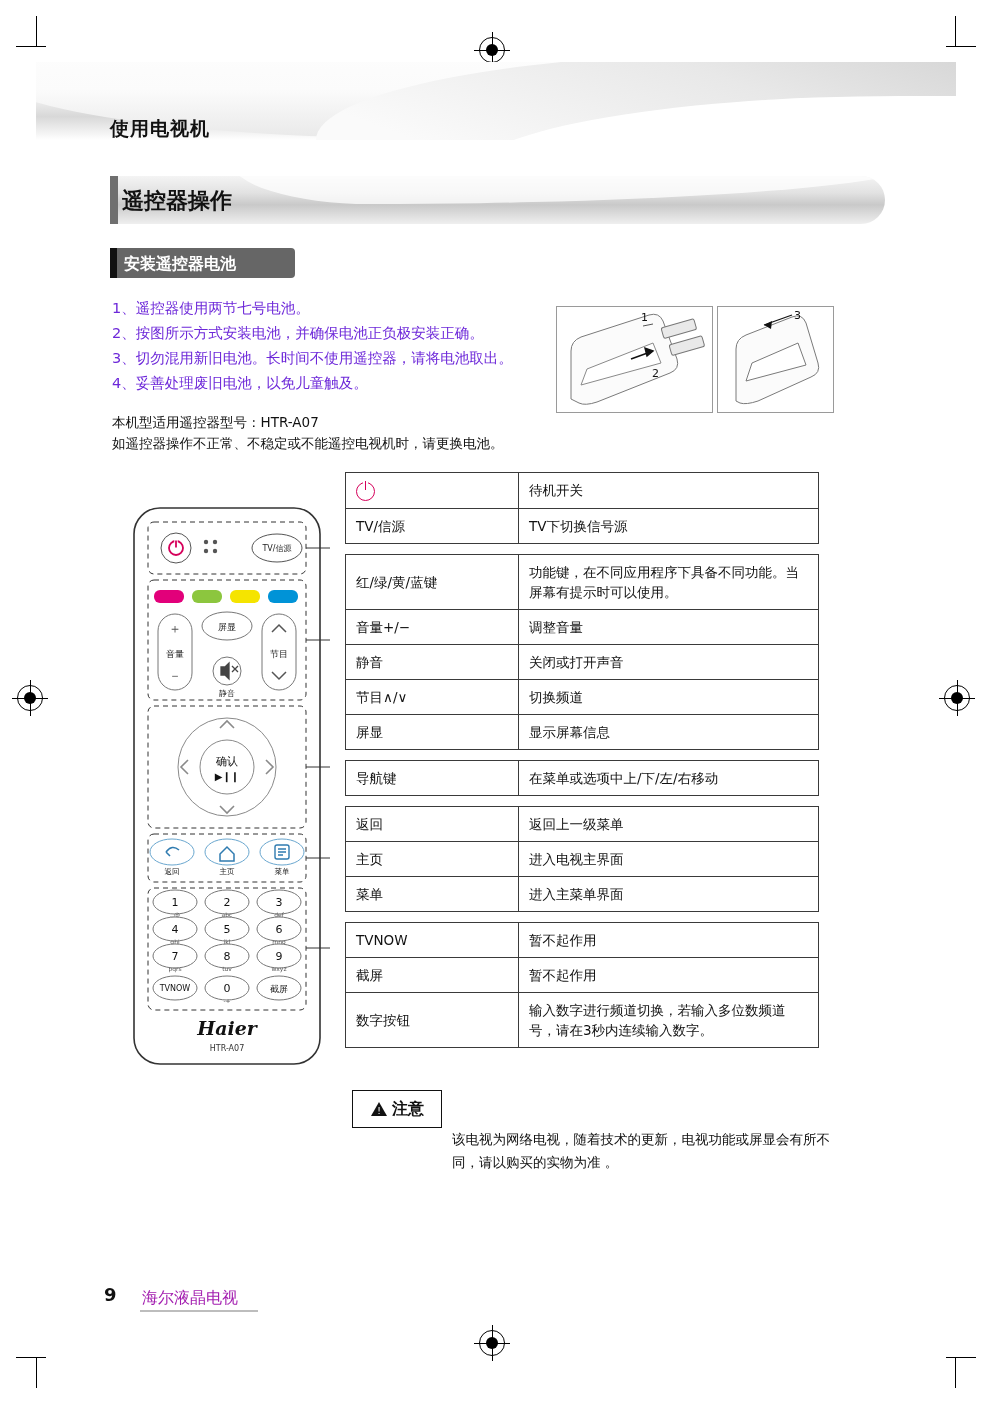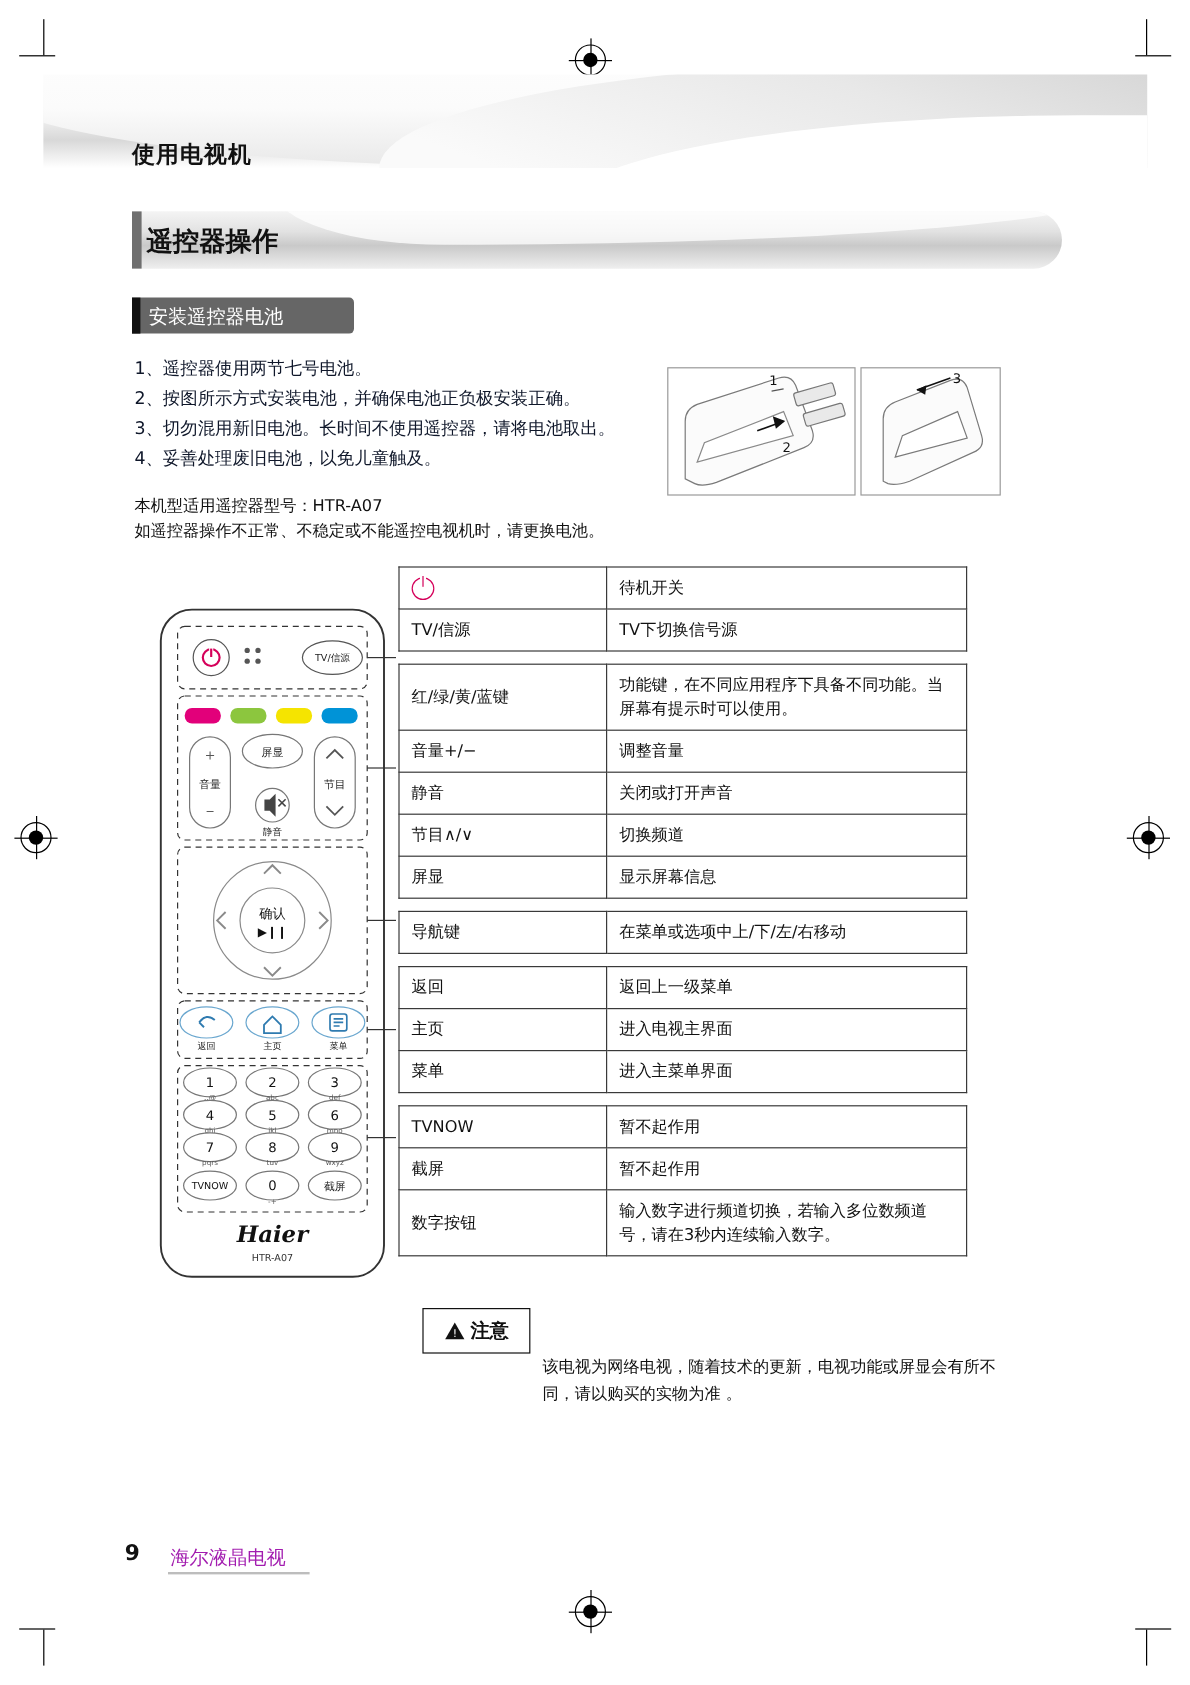--- a/index.html
+++ b/index.html
@@ -43,40 +43,40 @@
      overflow:hidden;}
   .sec-bar .shine{position:absolute;left:120px;top:-16px;width:700px;height:44px;
      border-radius:0 0 80% 20%/0 0 100% 100%;background:rgba(255,255,255,.75);}
   .sec-bar .lcap{position:absolute;left:0;top:0;width:8px;height:48px;background:#6f6f6f;}
   .sec-title{position:absolute;left:122px;top:186px;font-size:22px;font-weight:bold;color:#111;}
 
   
   .sub-bar{position:absolute;left:110px;top:248px;width:185px;height:30px;
      background:#666;border-radius:0 4px 4px 0;}
   .sub-bar .lcap{position:absolute;left:0;top:0;width:7px;height:30px;background:#111;}
-  .sub-title{position:absolute;left:124px;top:254px;font-size:16px;font-weight:normal;color:#fff;}
+  .sub-title{position:absolute;left:124px;top:254px;font-size:16px;font-weight:bold;color:#fff;}
 
   
   .steps{position:absolute;left:112px;top:296px;width:450px;}
-  .steps div{font-size:14.5px;line-height:25px;color:#0f172a;}
+  .steps div{font-size:14.5px;line-height:25px;color:#6d28d9;}
 
   .model-note{position:absolute;left:112px;top:412px;width:520px;}
   .model-note div{font-size:13.5px;line-height:21px;color:#111;}
 
   
   .batt{position:absolute;border:1px solid #9a9a9a;background:#fff;}
   .batt1{left:556px;top:306px;width:155px;height:105px;}
   .batt2{left:717px;top:306px;width:115px;height:105px;}
   .batt svg{display:block;}
 
   
   .remote-wrap{position:absolute;left:120px;top:500px;width:215px;height:575px;}
 
   
-  .tbl{position:absolute;left:332px;top:472px;width:474px;border-collapse:collapse;}
+  .tbl{position:absolute;left:345px;top:472px;width:474px;border-collapse:collapse;}
   .tbl td{border:1px solid #3a3a3a;font-size:13.5px;color:#111;padding:7px 10px;
      vertical-align:middle;line-height:20px;}
   .tbl td.k{width:152px;}
   .gap-row td{border:none;height:10px;padding:0;}
 
   
   .caution-box{position:absolute;left:352px;top:1090px;width:88px;height:36px;
      border:1px solid #111;display:flex;align-items:center;justify-content:center;gap:4px;}
   .caution-box .t{font-size:16px;font-weight:bold;color:#111;}
   .caution-text{position:absolute;left:452px;top:1128px;width:380px;font-size:13.5px;

